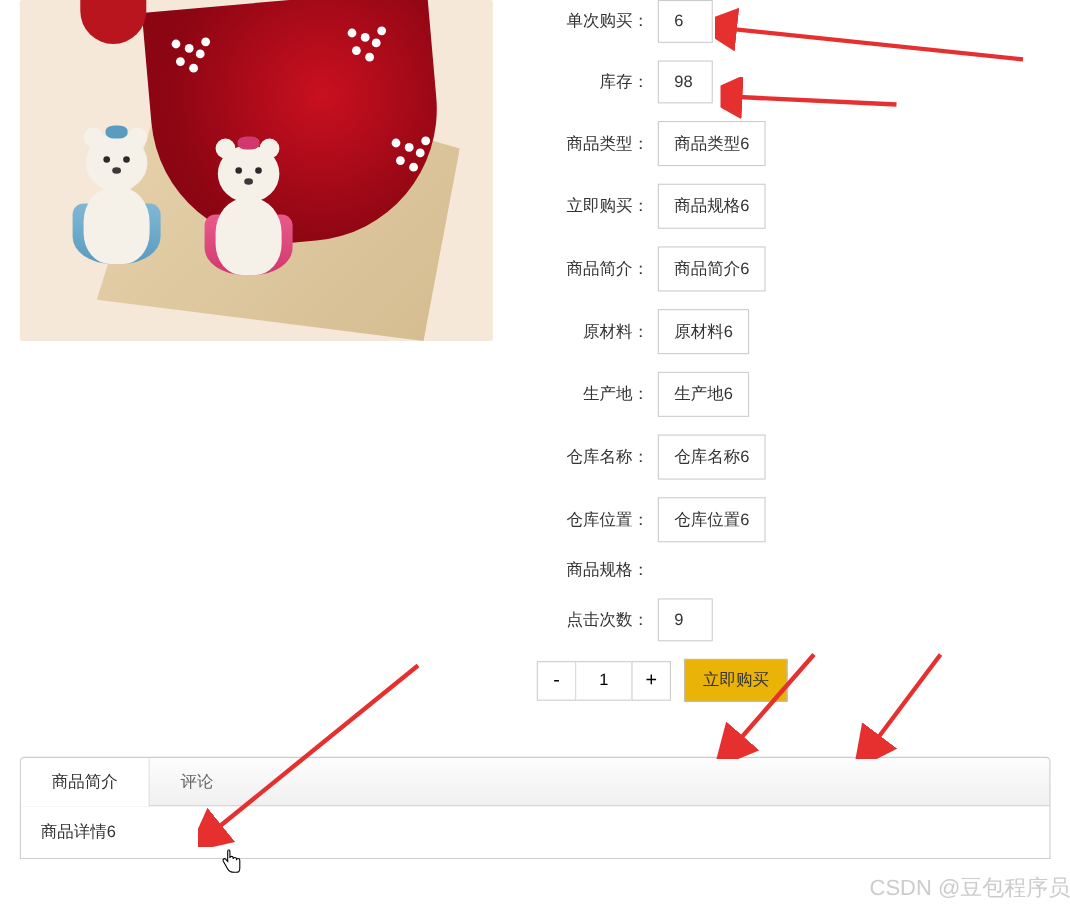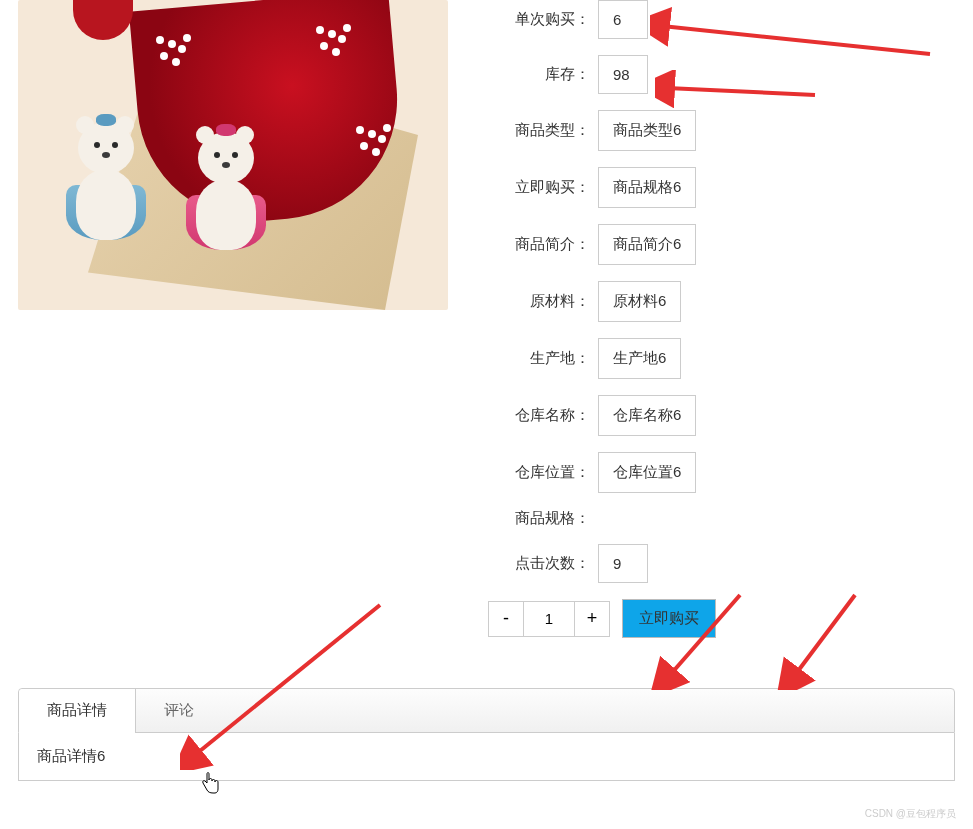--- a/index.html
+++ b/index.html
@@ -9,28 +9,28 @@
     .product-image { width: 430px; height: 310px; background: #f5e8d8; border-radius: 2px; overflow: hidden; position: relative; }
     .right-col { flex: 1; padding-left: 40px; }
     .field-row { display: flex; align-items: center; margin-bottom: 16px; }
     .field-label { width: 110px; text-align: right; padding-right: 8px; color: #333; font-size: 15px; }
     .field-value { border: 1px solid #ccc; padding: 10px 14px; min-width: 50px; display: inline-block; font-size: 15px; background: #fff; }
     .qty-row { display: flex; align-items: center; gap: 12px; margin-top: 4px; }
     .qty-control { display: flex; }
     .qty-btn { width: 36px; height: 36px; border: 1px solid #ccc; background: #fff; font-size: 18px; cursor: pointer; display: flex; align-items: center; justify-content: center; }
     .qty-input { width: 50px; height: 36px; border: 1px solid #ccc; border-left: none; border-right: none; text-align: center; font-size: 15px; }
     .btn-add-cart { background: #f5c95a; border: 1px solid #d9a93a; color: #5a3e00; padding: 9px 16px; font-size: 15px; cursor: pointer; }
-    .btn-buy-now { background: #0ea5e9; border: 1px solid #bbb; color: #333; padding: 9px 16px; font-size: 15px; cursor: pointer; }
+    .btn-buy-now { background: #eab308; border: 1px solid #bbb; color: #333; padding: 9px 16px; font-size: 15px; cursor: pointer; }
     .tabs-section { margin: 50px 18px 0 18px; }
     .tabs-bar { display: flex; background: linear-gradient(#fdfdfd, #f0f0f0); border: 1px solid #ccc; border-radius: 4px 4px 0 0; }
     .tab { padding: 12px 28px; font-size: 15px; cursor: pointer; color: #666; position: relative; }
     .tab.active { background: #fff; color: #333; border-right: 1px solid #ccc; border-radius: 4px 0 0 0; margin-bottom: -1px; }
     .tab-content { border: 1px solid #ccc; border-top: none; padding: 14px 18px; font-size: 15px; }
     .arrow { position: absolute; pointer-events: none; }
-    .watermark { position: absolute; bottom: 8px; right: 17px; color: #ccc; font-size: 10px; }
+    .watermark { position: absolute; bottom: 8px; right: 0; color: #ccc; font-size: 20px; }
     .cursor-hand { position: absolute; left: 200px; top: 772px; font-size: 18px; pointer-events: none; }
     
     .roses { position:absolute; left:120px; top:0; width:260px; height:220px; background: radial-gradient(circle at 60% 40%, #c91020 0%, #8b0512 70%); border-radius: 0 0 120px 120px; transform: rotate(-5deg); }
     .wrap-paper { position:absolute; left:70px; top:60px; width:330px; height:250px; background: linear-gradient(135deg, #e8d4b0, #d4bc8f); clip-path: polygon(20% 0, 100% 30%, 90% 100%, 0 85%); }
     .ribbon-knot { position:absolute; left:55px; top:0; width:60px; height:40px; background:#b8151f; border-radius: 0 0 30px 30px; }
     .bear { position:absolute; width:95px; height:130px; }
     .bear-body { position:absolute; bottom:0; left:18px; width:60px; height:70px; background:#f5f0e8; border-radius:45% 45% 40% 40%; }
     .bear-head { position:absolute; top:12px; left:20px; width:56px; height:52px; background:#f5f0e8; border-radius:50%; }
     .bear-ear { position:absolute; width:18px; height:18px; background:#f5f0e8; border-radius:50%; top:6px; }
     .bear-eye { position:absolute; width:6px; height:6px; background:#2a2a2a; border-radius:50%; top:32px; }
@@ -133,21 +133,21 @@
         <input class="qty-input" value="1" style="">
         <button class="qty-btn">+</button>
       </div>
       <button class="btn-buy-now">立即购买</button>
     </div>
   </div>
 </div>
 
 <div class="tabs-section">
   <div class="tabs-bar">
-    <div class="tab active">商品详情</div>
+    <div class="tab active">商品简介</div>
     <div class="tab">评论</div>
   </div>
   <div class="tab-content">商品详情6</div>
 </div>
 
 <svg class="arrow" style="left:650px; top:4px;" width="300" height="60">
   <defs>
       <marker id="ah1" markerWidth="12" markerHeight="12" refX="2" refY="5" orient="auto">
         <polygon points="0,0 10,5 0,10" fill="#e63030"></polygon>
       </marker>

